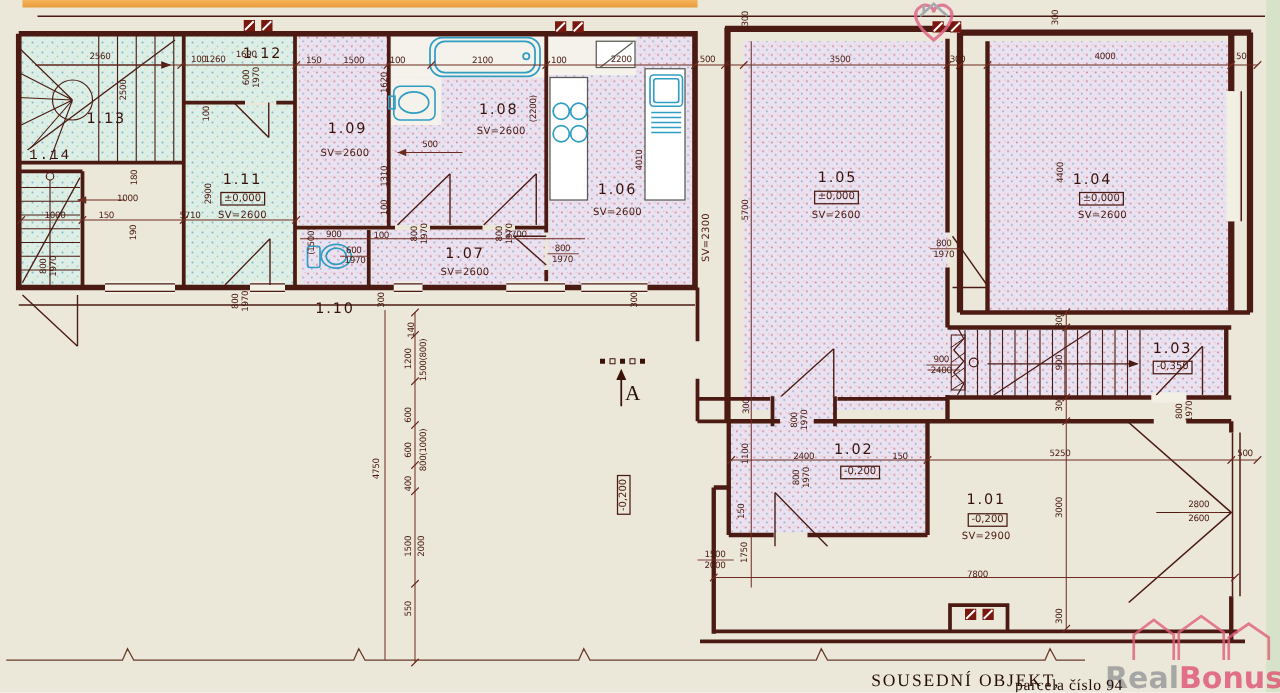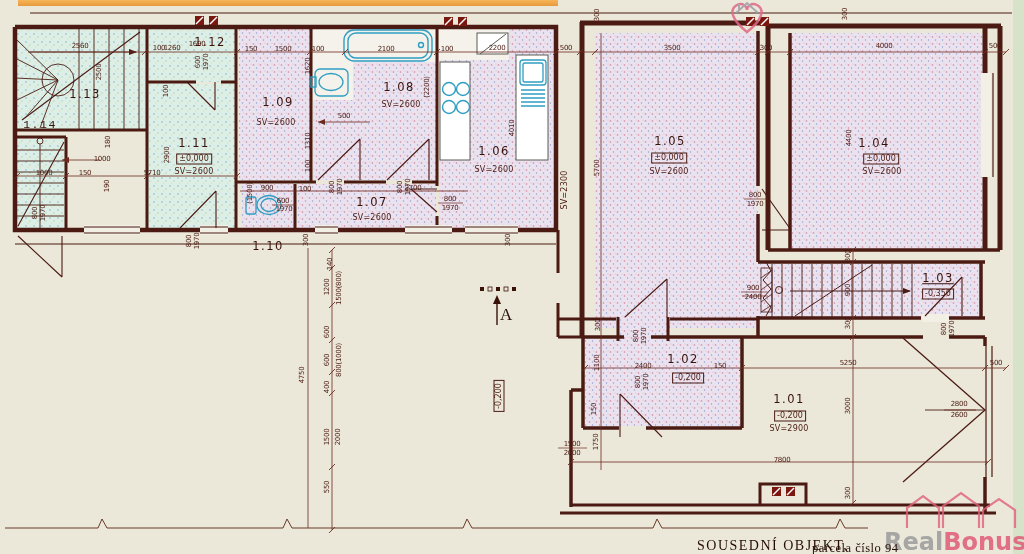--- a/index.html
+++ b/index.html
@@ -276,21 +276,21 @@
       <span class="ann r" style="left: 372px; top: 203px;">1.07</span>
       <span class="ann sv" style="left: 372px; top: 218px;">SV=2600</span>
       <span class="ann r" style="left: 494px; top: 152px;">1.06</span>
       <span class="ann sv" style="left: 494px; top: 170px;">SV=2600</span>
       <span class="ann r" style="left: 670px; top: 142px;">1.05</span>
       <span class="ann lvl" style="left: 669px; top: 158px;">±0,000</span>
       <span class="ann sv" style="left: 669px; top: 172px;">SV=2600</span>
       <span class="ann r" style="left: 874px; top: 144px;">1.04</span>
       <span class="ann lvl" style="left: 881px; top: 159px;">±0,000</span>
       <span class="ann sv" style="left: 882px; top: 172px;">SV=2600</span>
-      <span class="ann r" style="left: 938px; top: 279px; text-decoration: underline;">1.03</span>
+      <span class="ann r" style="left: 938px; top: 279px;">1.03</span>
       <span class="ann lvl" style="left: 938px; top: 294px;">-0,350</span>
       <span class="ann r" style="left: 683px; top: 360px;">1.02</span>
       <span class="ann lvl" style="left: 688px; top: 378px;">-0,200</span>
       <span class="ann r" style="left: 789px; top: 400px;">1.01</span>
       <span class="ann lvl" style="left: 790px; top: 416px;">-0,200</span>
       <span class="ann sv" style="left: 789px; top: 429px;">SV=2900</span>
       <span class="ann d" style="left: 80px; top: 46px;">2560</span>
       <span class="ann d v" style="left: 99px; top: 72px;">2500</span>
       <span class="ann d" style="left: 197px; top: 44px;">1690</span>
       <span class="ann d" style="left: 159px; top: 48px;">100</span>

